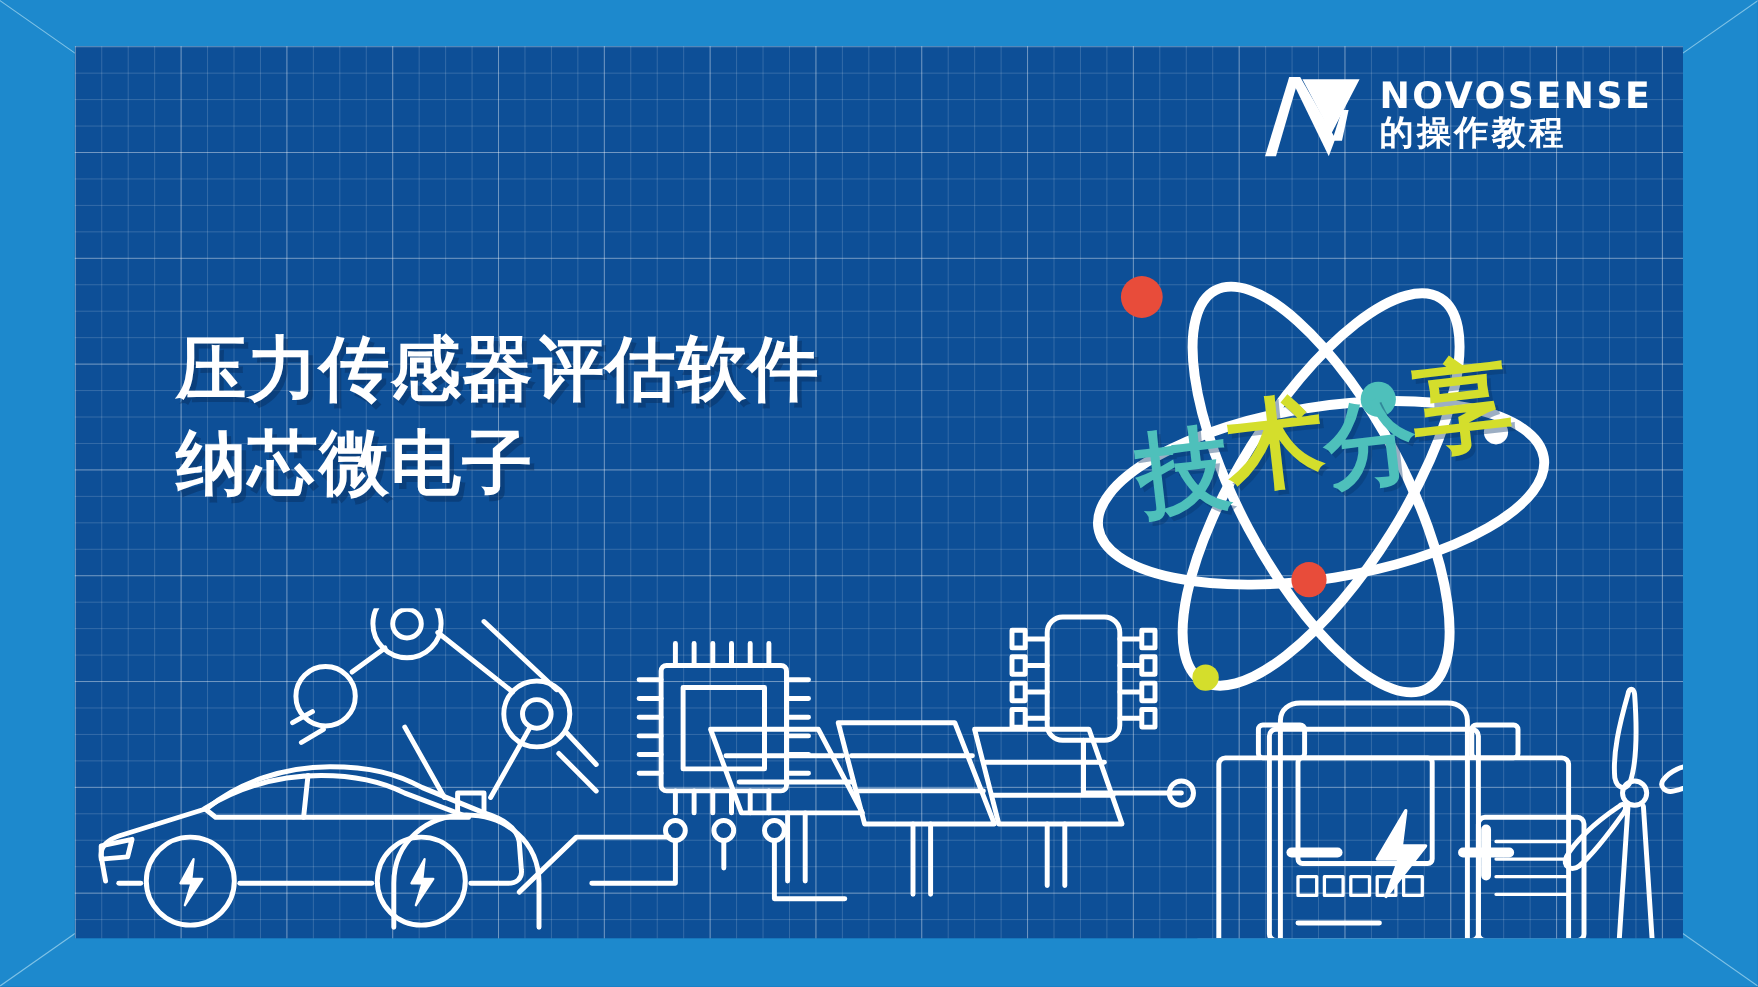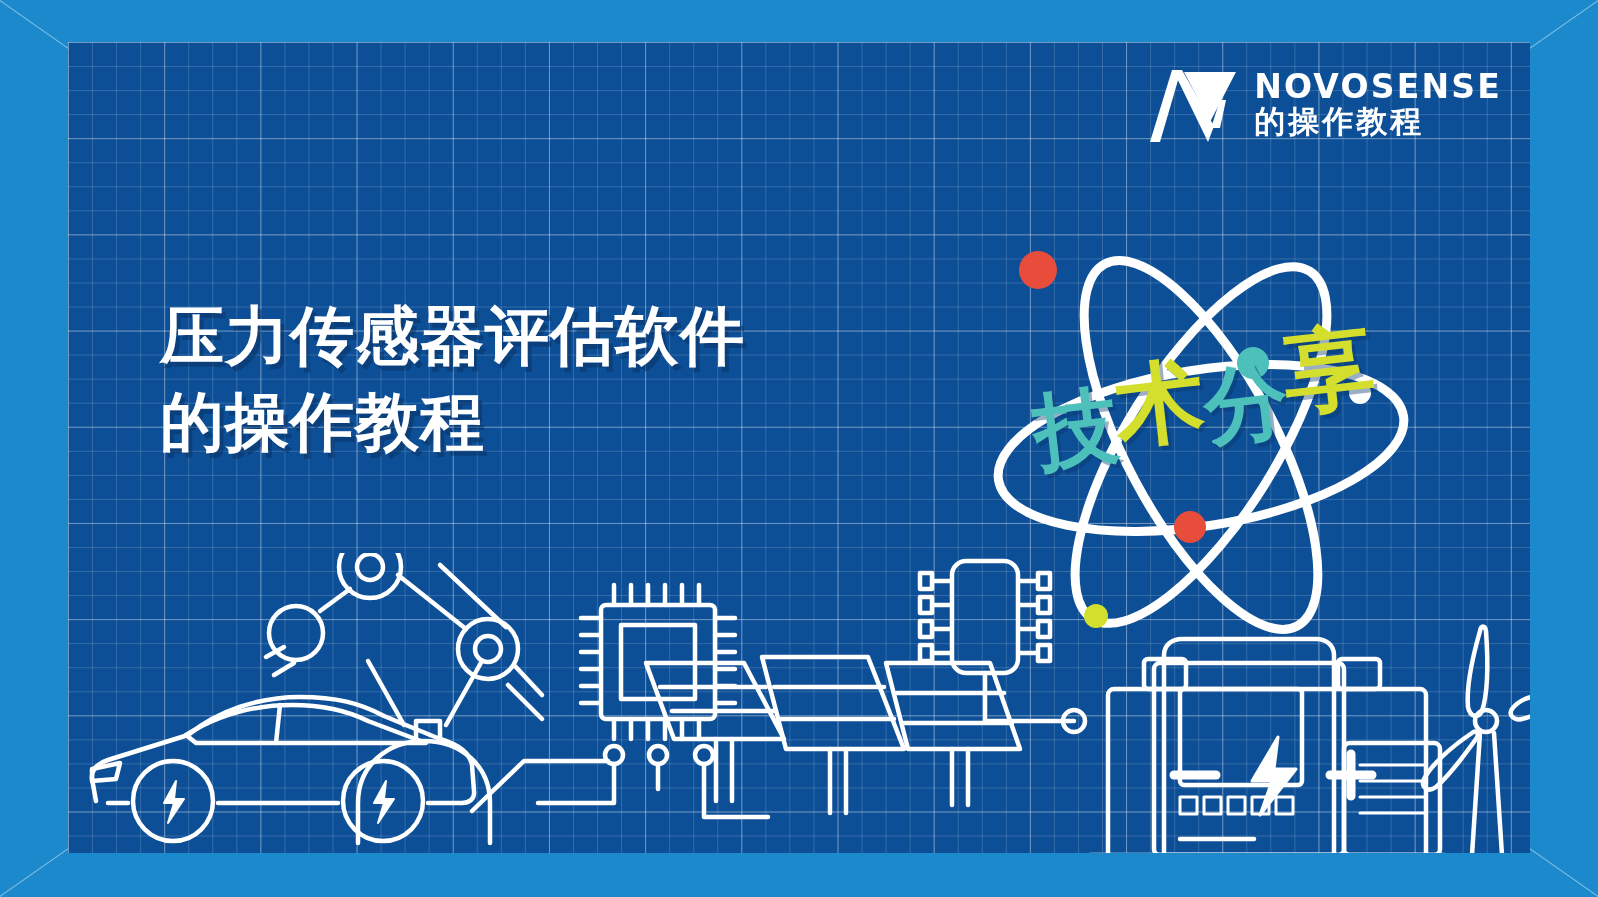--- a/index.html
+++ b/index.html
@@ -109,21 +109,21 @@
         <polygon points="36,8 88,8 62,58 55,44" fill="#ffffff"></polygon>
         <polygon points="63,64 72,36 78,36 72,64" fill="#ffffff"></polygon>
       </svg>
       <div class="logo-text">
         <div class="logo-en">NOVOSENSE</div>
         <div class="logo-cn">的操作教程</div>
       </div>
     </div>
 
     <div class="title">压力传感器评估软件
-的操作教程</div>
+纳芯微电子</div>
 
     <svg class="atom" viewBox="0 0 470 450">
       <g fill="none" stroke="#ffffff" stroke-width="9" stroke-linecap="round">
 
         <ellipse cx="235" cy="225" rx="75" ry="205" transform="rotate(-28 235 225)"></ellipse>
 
         <ellipse cx="235" cy="225" rx="75" ry="205" transform="rotate(32 235 225)"></ellipse>
 
         <ellipse cx="235" cy="228" rx="205" ry="78" transform="rotate(-9 235 228)"></ellipse>
       </g>

